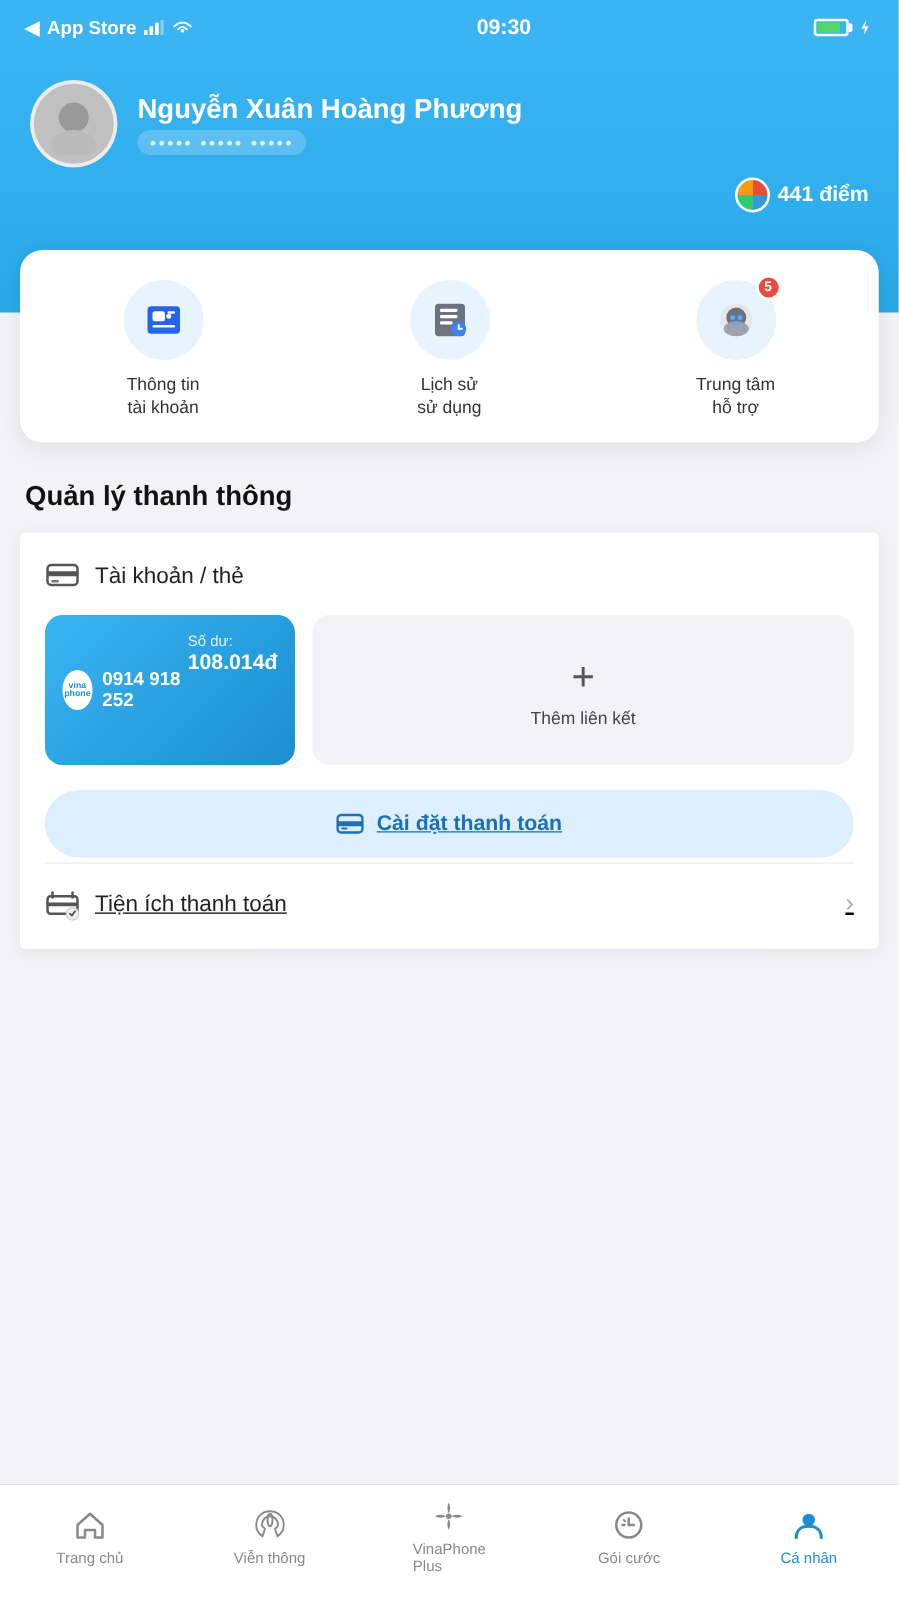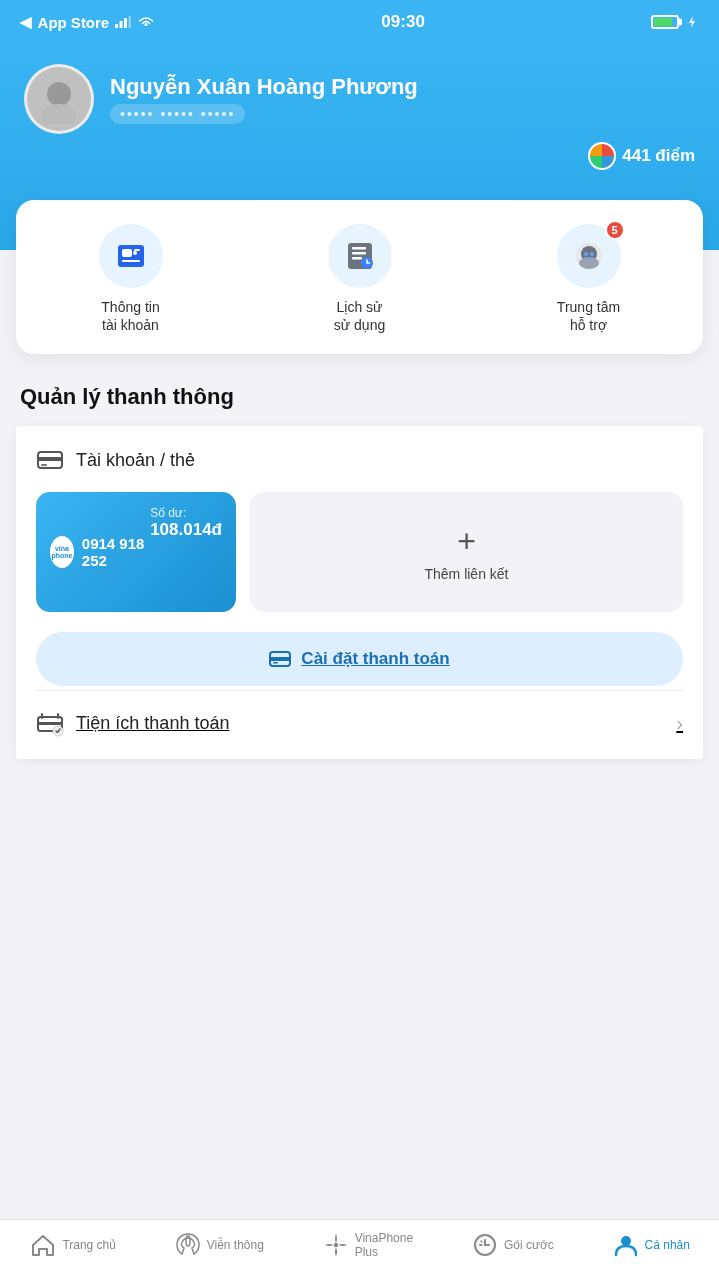--- a/index.html
+++ b/index.html
@@ -287,21 +287,21 @@
       background: #fff;
       border-top: 1px solid #e0e0e0;
       display: flex;
       justify-content: space-around;
       align-items: center;
       padding: 10px 0 20px 0;
       z-index: 100;
     }
     .tab-item {
       display: flex;
-      flex-direction: row;
+      flex-direction: column;
       align-items: center;
       gap: 4px;
       cursor: pointer;
       min-width: 80px;
     }
     .tab-icon { width: 30px; height: 30px; display: flex; align-items: center; justify-content: center; }
     .tab-icon svg { width: 28px; height: 28px; }
     .tab-label { font-size: 12px; color: #888; font-weight: 500; }
     .tab-label.active { color: #1a8fd1; }
     .tab-item.active .tab-icon svg { color: #1a8fd1; }

